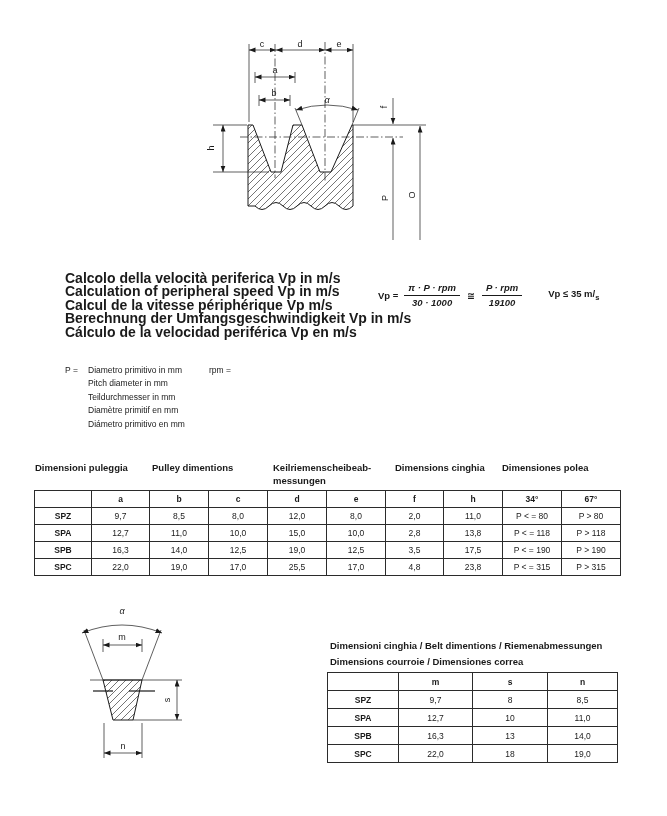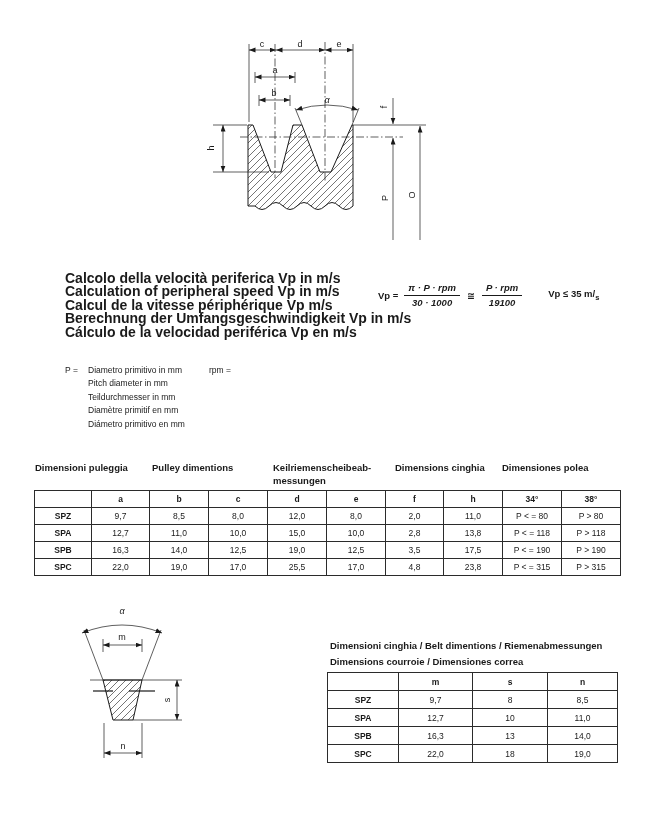--- a/index.html
+++ b/index.html
@@ -163,21 +163,21 @@
       <tr>
         <th class="lbl"></th>
         <th>a</th>
         <th>b</th>
         <th>c</th>
         <th>d</th>
         <th>e</th>
         <th>f</th>
         <th>h</th>
         <th>34°</th>
-        <th>38°</th>
+        <th>67°</th>
       </tr>
     </thead>
     <tbody>
       <tr>
         <td class="lbl">SPZ</td>
         <td>9,7</td>
         <td>8,5</td>
         <td>8,0</td>
         <td>12,0</td>
         <td>8,0</td>

